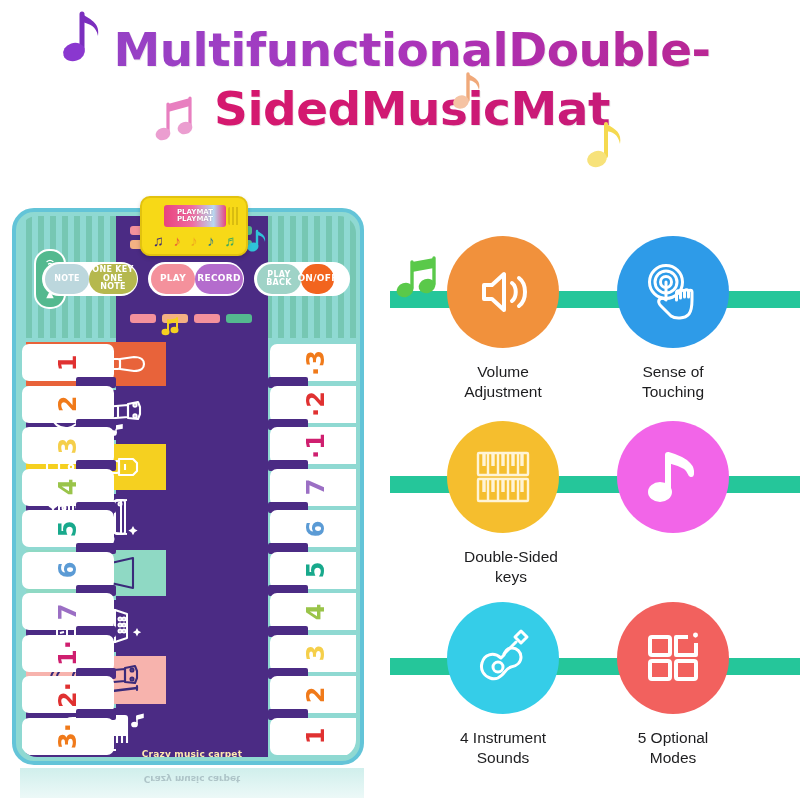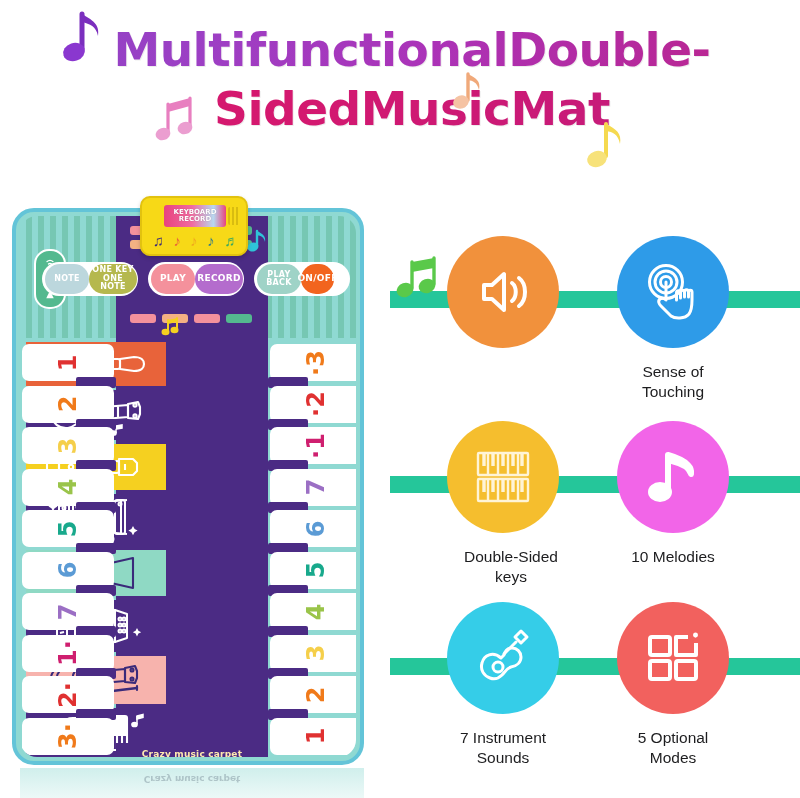--- a/index.html
+++ b/index.html
@@ -492,21 +492,21 @@
                 <span class="key-num" style="color: rgb(224, 49, 49);">1</span>
               </div>
             </div>
         </div>
 
       </div>
     </div>
 
     <div id="console">
       <div id="console-screen">
-        <span id="console-brand">KEYBOARD RECORD</span>
+        <span id="console-brand">PLAYMAT PLAYMAT</span>
       </div>
       <div id="console-speaker"></div>
       <div id="console-notes">
         <span class="console-note" style="color:#3a2a7a;">♫</span>
         <span class="console-note" style="color:#e8633a;">♪</span>
         <span class="console-note" style="color:#f0a81e;">♪</span>
         <span class="console-note" style="color:#2f7a8c;">♪</span>
         <span class="console-note" style="color:#3aa85e;">♬</span>
       </div>
     </div>
@@ -533,20 +533,22 @@
 
     <div class="feat-circle" style="left:57px;top:0px;background:#f1913c;">
       <svg class="feat-icon" width="62" height="62" viewBox="0 0 62 62">
         <g stroke="#ffffff" stroke-width="4" fill="none" stroke-linejoin="round" stroke-linecap="round">
           <path d="M12 24 L20 24 L32 13 L32 49 L20 38 L12 38 Z"></path>
           <path d="M40 22 C45 26 45 36 40 40"></path>
           <path d="M47 17 C55 23 55 39 47 45"></path>
         </g>
       </svg>
     </div>
+    <div class="feat-label" style="left:28px;top:126px;white-space:pre-line;">Volume
+Adjustment</div>
 
     <div class="feat-circle" style="left:227px;top:0px;background:#2e9be8;">
       <svg class="feat-icon" width="64" height="64" viewBox="0 0 64 64">
         <g stroke="#ffffff" stroke-width="3" fill="none" stroke-linejoin="round" stroke-linecap="round">
           <circle cx="25" cy="22" r="5.5"></circle>
           <circle cx="25" cy="22" r="11"></circle>
           <circle cx="25" cy="22" r="16.5"></circle>
           <path d="M25 22 L25 40 C25 40 22 37 19 39 C16.5 41 18 44 20 46 L30 56 C34 59 44 59 48 54
                    C51 50 51 44 51 40 L51 32 C51 29.5 47.5 29.5 47.5 32 L47.5 37
                    M47.5 32 C47.5 29 43.5 29 43.5 32 L43.5 37
@@ -572,35 +574,34 @@
     </div>
     <div class="feat-label" style="left:36px;top:311px;white-space:pre-line;">Double-Sided
 keys</div>
 
     <div class="feat-circle" style="left:227px;top:185px;background:#f265e8;">
       <svg class="feat-icon" width="58" height="64" viewBox="0 0 58 64">
         <path d="M24 46 L24 10 C24 10 38 14 44 20 C47 23 47.5 26 47 29 C46 24 40 19 28 16" stroke="#ffffff" stroke-width="6" fill="none" stroke-linecap="round" stroke-linejoin="round"></path>
         <ellipse cx="16" cy="47" rx="12" ry="10" fill="#ffffff"></ellipse>
       </svg>
     </div>
-    <div class="feat-label" style="left:198px;top:311px;white-space:pre-line;">10 Melodies</div>
 
     <div class="feat-circle" style="left:57px;top:366px;background:#35cde8;">
       <svg class="feat-icon" width="64" height="64" viewBox="0 0 64 64">
         <g stroke="#ffffff" stroke-width="3" fill="none" stroke-linejoin="round" stroke-linecap="round">
           <path d="M30 32 C22 25 13 29 11 37 C9 44 13 50 19 52 C24 54 28 52 31 49
                    C34 46 36 42 40 41 C46 40 50 36 50 31 C50 26 46 22 41 22
                    C37 22 34 25 33 29 Z"></path>
           <circle cx="27" cy="41" r="5"></circle>
           <path d="M33 28 L45 16"></path>
           <path d="M44 11 L50 5 L56 11 L50 17 Z"></path>
         </g>
       </svg>
     </div>
-    <div class="feat-label" style="left:28px;top:492px;white-space:pre-line;">7 Instrument
+    <div class="feat-label" style="left:28px;top:492px;white-space:pre-line;">4 Instrument
 Sounds</div>
 
     <div class="feat-circle" style="left:227px;top:366px;background:#f2615e;">
       <svg class="feat-icon" width="58" height="58" viewBox="0 0 58 58">
         <g stroke="#ffffff" stroke-width="4" fill="none" stroke-linejoin="round">
           <rect x="6" y="8" width="20" height="18" rx="2"></rect>
           <path d="M52 14 L52 26 L32 26 L32 8 L44 8"></path>
           <rect x="6" y="32" width="20" height="18" rx="2"></rect>
           <rect x="32" y="32" width="20" height="18" rx="2"></rect>
           <path d="M51.5 6 L51.5 6.5" stroke-linecap="round"></path>

